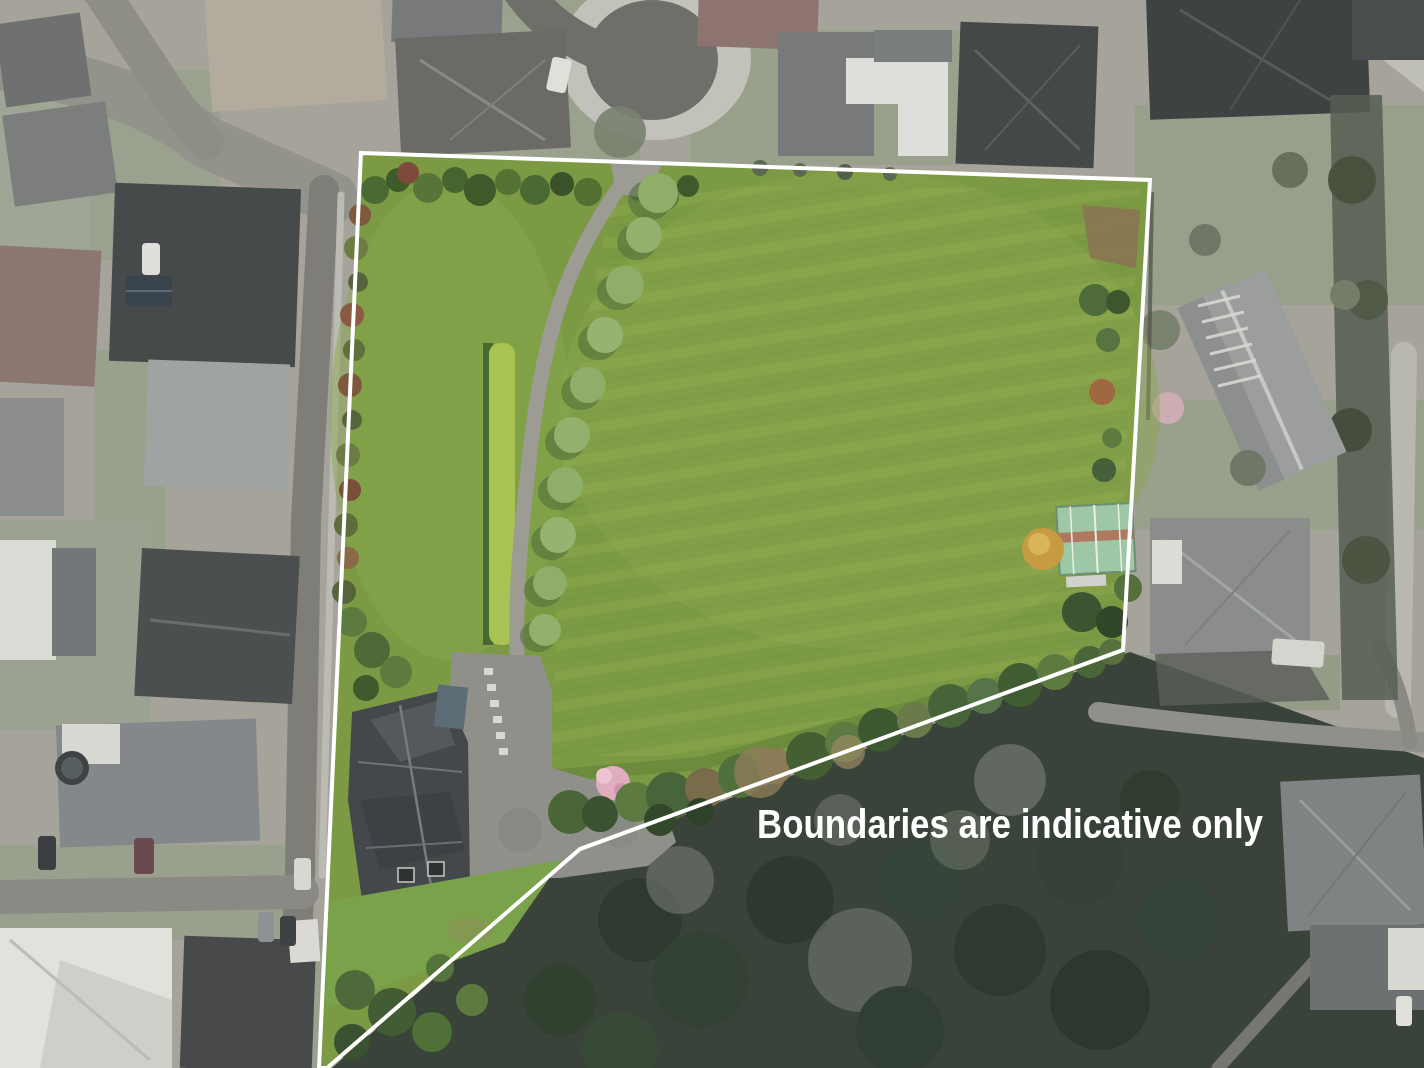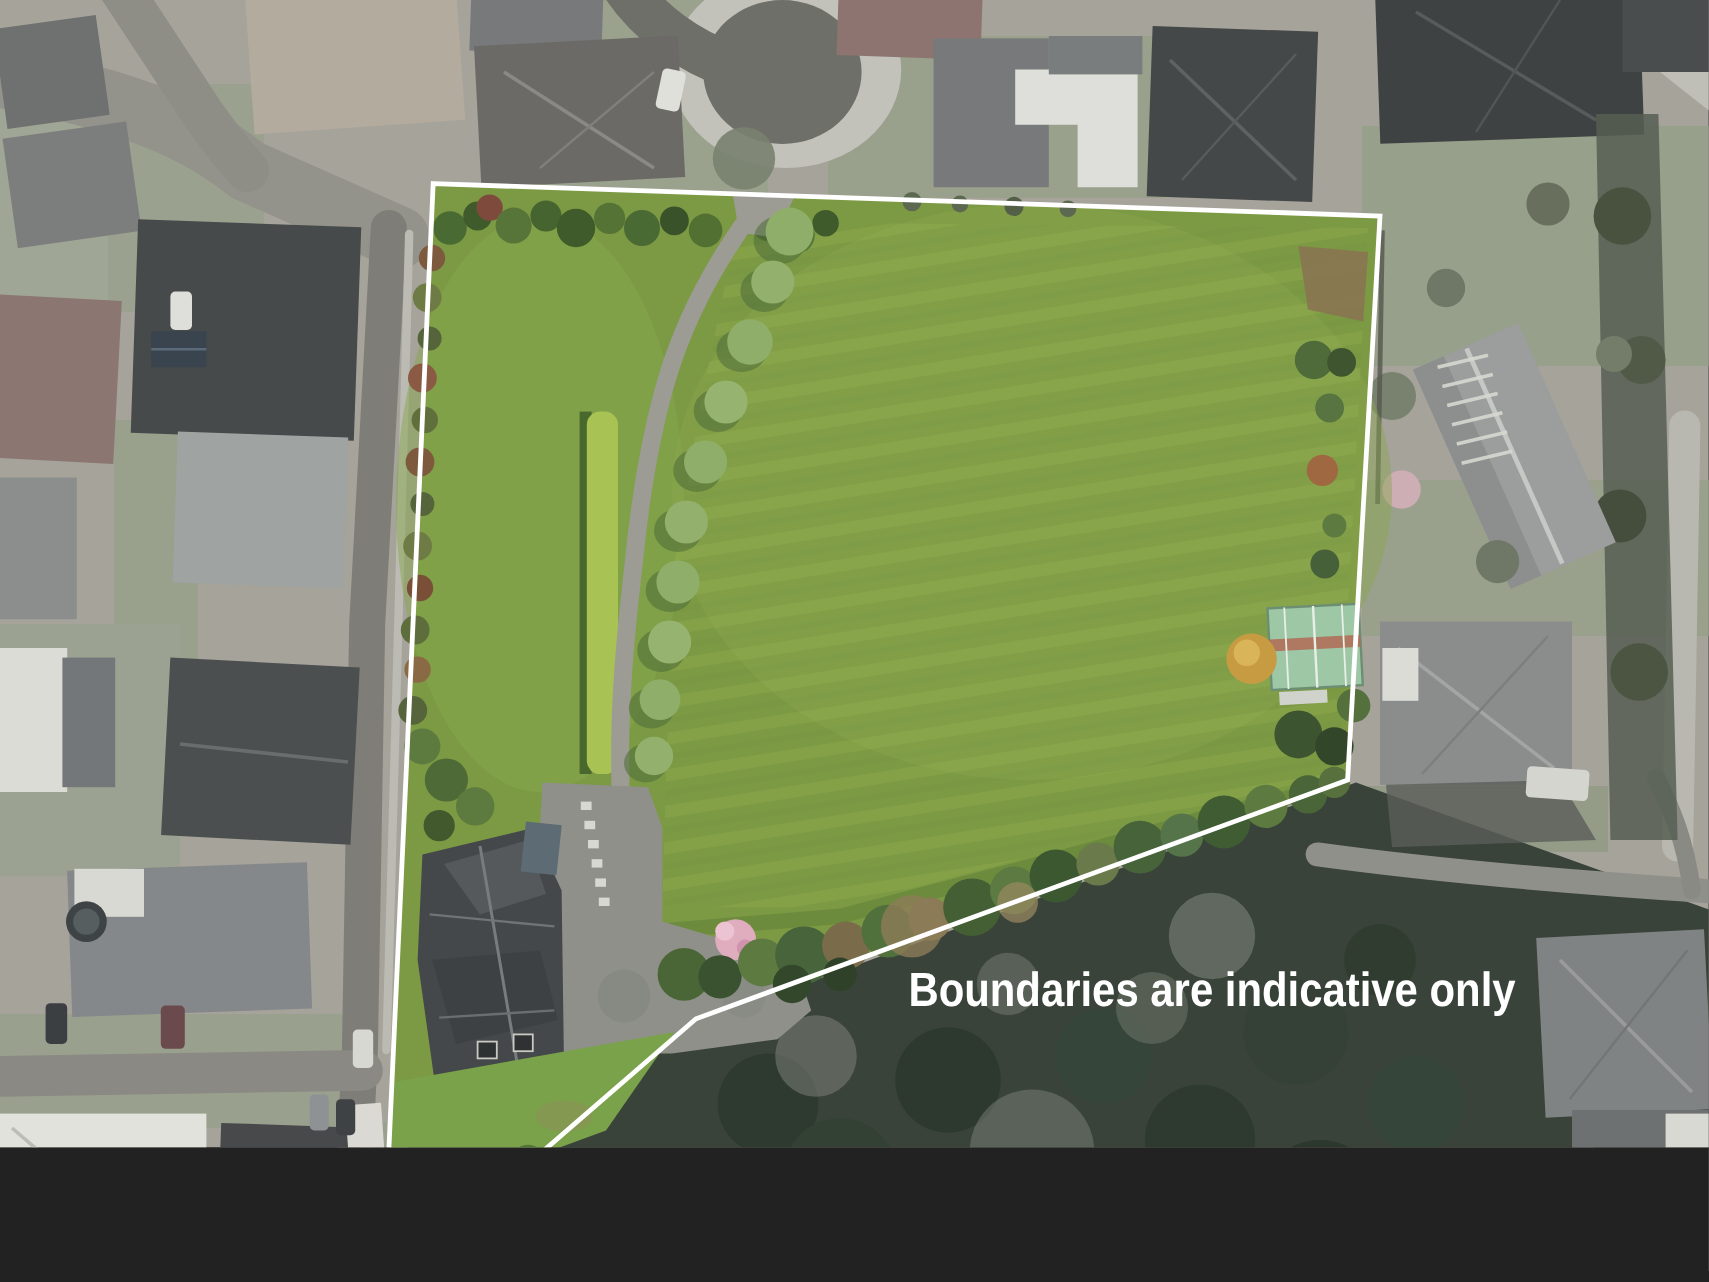--- a/index.html
+++ b/index.html
@@ -1,16 +1,16 @@
 <!DOCTYPE html>
 <html><head>
 <meta charset="utf-8">
 <style>
   html,body{margin:0;padding:0;background:#222;}
-  .stage{position:relative;width:1424px;height:956px;overflow:hidden;
+  .stage{position:relative;width:1424px;height:1068px;overflow:hidden;
          font-family:"Liberation Sans",sans-serif;}
   svg{display:block}
   .caption{font-family:"Liberation Sans",sans-serif;font-weight:bold;}
 </style>
 </head>
 <body>
 
 <div class="stage">
 <svg width="1424" height="1068" viewBox="0 0 1424 1068">
   <defs>

